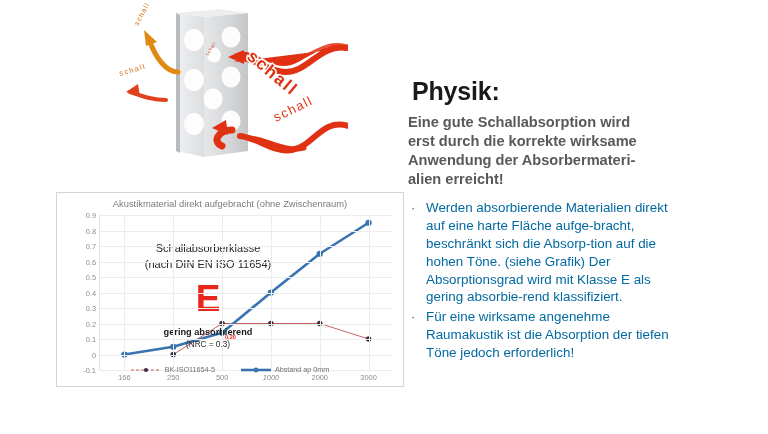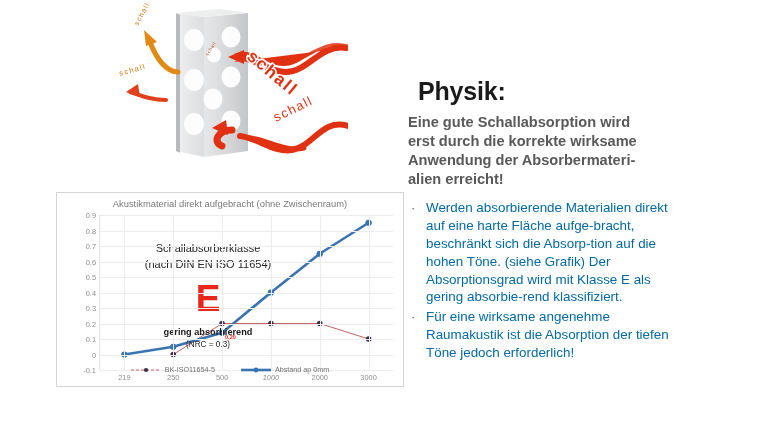--- a/index.html
+++ b/index.html
@@ -31,21 +31,21 @@
     position: absolute;
     left: 408px;
     top: 78px;
     width: 348px;
   }
   #physik-heading {
     font-size: 25px;
     font-weight: bold;
     color: #1a1a1a;
     letter-spacing: -0.2px;
-    margin: 0 0 7px 10px;
+    margin: 0 0 7px 4px;
     line-height: 1.1;
   }
   #intro-paragraph {
     font-size: 14.6px;
     font-weight: bold;
     color: #595959;
     line-height: 1.31;
     margin: 0 0 10px 0;
     width: 250px;
   }
@@ -342,21 +342,21 @@
         <div class="ytick" style="top: 60%;">0.3</div>
         <div class="gridline" style="top: 70%;"></div>
         <div class="ytick" style="top: 70%;">0.2</div>
         <div class="gridline" style="top: 80%;"></div>
         <div class="ytick" style="top: 80%;">0.1</div>
         <div class="gridline" style="top: 90%;"></div>
         <div class="ytick" style="top: 90%;">0</div>
         <div class="gridline" style="top: 100%;"></div>
         <div class="ytick" style="top: 100%;">-0.1</div>
         <div class="vgridline" style="left: 8.33333%;"></div>
-        <div class="xtick" style="left: 8.33333%;">219</div>
+        <div class="xtick" style="left: 8.33333%;">166</div>
         <div class="vgridline" style="left: 25%;"></div>
         <div class="xtick" style="left: 25%;">250</div>
         <div class="vgridline" style="left: 41.6667%;"></div>
         <div class="xtick" style="left: 41.6667%;">500</div>
         <div class="vgridline" style="left: 58.3333%;"></div>
         <div class="xtick" style="left: 58.3333%; font-style: italic;">1000</div>
         <div class="vgridline" style="left: 75%;"></div>
         <div class="xtick" style="left: 75%;">2000</div>
         <div class="vgridline" style="left: 91.6667%;"></div>
         <div class="xtick" style="left: 91.6667%;">3000</div>

